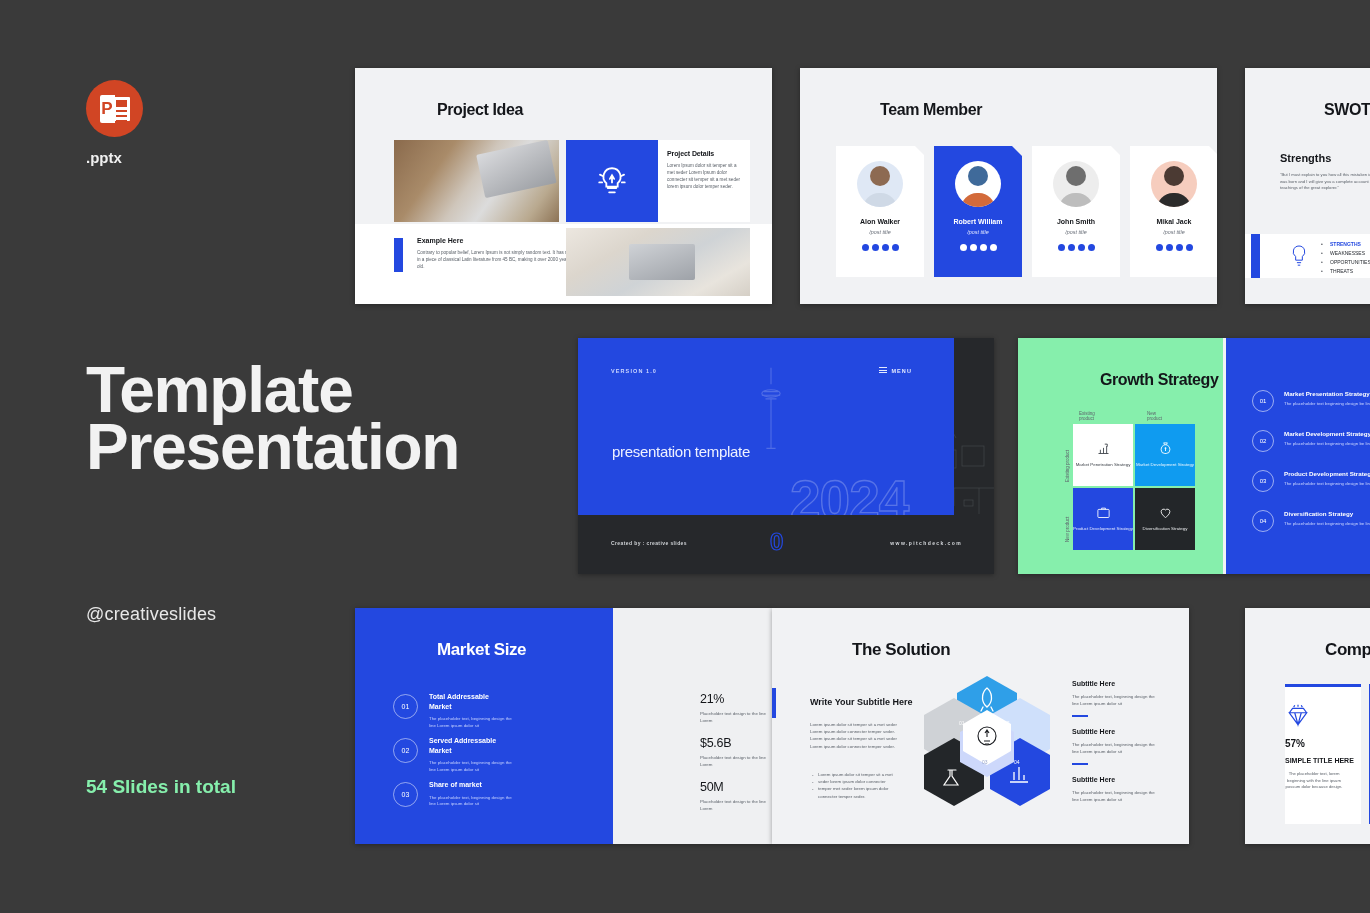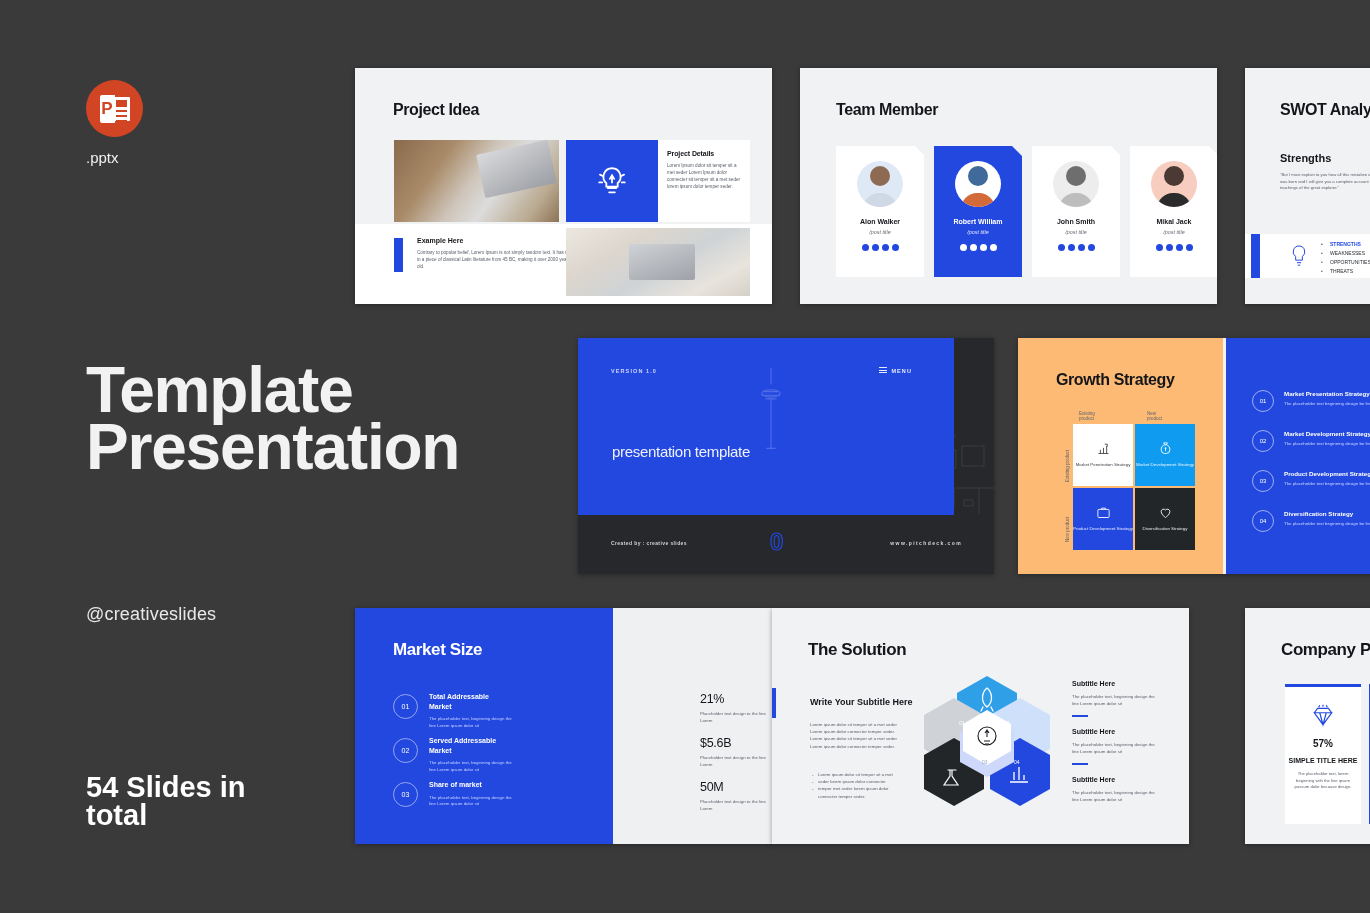--- a/index.html
+++ b/index.html
@@ -28,45 +28,45 @@
     font-family: "Liberation Sans", sans-serif;
   }
   .ppt-glyph .pdoc {
     position: absolute; left: 13px; top: 2px; width: 17px; height: 24px;
     background: #fff; border-radius: 1px;
   }
   .ppt-glyph .pdoc i {
     display: block; height: 2px; background: #d14524; margin: 3px 3px 0 3px;
   }
   .ppt-glyph .pdoc i:first-child { height: 7px; margin-top: 3px; }
-  .ext-label { color: #f0f0f0; font-size: 15px; margin-top: 12px; }
+  .ext-label { color: #f0f0f0; font-size: 15px; margin-top: 12px; font-weight: bold; }
 
   .hero-title {
     position: absolute; left: 86px; top: 362px;
     color: #f2f2f2; font-weight: 700; font-size: 64px;
     line-height: 57px; letter-spacing: -1.2px;
   }
   .handle {
     position: absolute; left: 86px; top: 604px;
     color: #e8e8e8; font-size: 18px; letter-spacing: .2px;
   }
   .slides-count {
     position: absolute; left: 86px; top: 773px;
-    color: #ffffff; font-size: 29px; font-weight: 600; line-height: 28px;
+    color: #86efac; font-size: 19px; font-weight: 600; line-height: 28px;
     width: 200px;
   }
 
   
   .slide {
     position: absolute; background: #f1f2f4;
     overflow: hidden;
     box-shadow: 0 1px 5px rgba(0,0,0,.35);
   }
   .slide-title {
-    font-weight: 700; color: #14161a; letter-spacing: -.4px;
+    font-weight: 700; color: #14161a; letter-spacing: -.4px; margin-left: 44px;
   }
 
   
   #slide-project { left: 355px; top: 68px; width: 417px; height: 236px; }
   #slide-project .slide-title { position: absolute; left: 38px; top: 33px; font-size: 16px; }
   .pi-photo1 {
     position: absolute; left: 39px; top: 72px; width: 165px; height: 82px;
     background: linear-gradient(125deg,#8a6a4c 0%,#a98b69 28%,#cfc6bb 48%,#dcdcdc 62%,#b9a98f 85%,#8d7355 100%);
   }
   .pi-photo1:after {
@@ -163,21 +163,21 @@
   }
   .hd-needle { position:absolute; left:182px; top:28px; width:22px; height:86px; opacity:.2; }
   .hd-dark { position:absolute; left:0; top:177px; width:416px; height:59px; background:#26282b; }
   .hd-credit { position:absolute; left:33px; top:25px; color:#cfd2d6; font-size:5px; font-weight:700; letter-spacing:.4px; }
   .hd-zero { position:absolute; left:192px; top:13px; color:transparent; -webkit-text-stroke:1.2px #2348e0; font-size:24px; font-weight:700; }
   .hd-url { position:absolute; right:32px; top:25px; color:#d6d9dd; font-size:5px; font-weight:700; letter-spacing:1.4px; }
   .hd-cityskyline { position:absolute; right:0; top:0; width:110px; height:236px; opacity:.5; }
 
   
   #slide-growth { left: 1018px; top: 338px; width: 437px; height: 236px; }
-  .gs-left { position:absolute; left:0; top:0; width:205px; height:236px; background:#fdba74; }
+  .gs-left { position:absolute; left:0; top:0; width:205px; height:236px; background:#86efac; }
   .gs-right { position:absolute; left:208px; top:0; width:229px; height:236px; background:#2348e0; }
   #slide-growth .slide-title { position:absolute; left:38px; top:33px; font-size:16px; }
   .gs-matrix { position:absolute; left:55px; top:86px; }
   .gs-colhead { position:absolute; font-size:4.5px; color:#5d636b; top:-13px; }
   .gs-rowhead { position:absolute; font-size:4.5px; color:#5d636b; transform:rotate(-90deg); transform-origin:left top; white-space:nowrap; }
   .gs-cell { position:absolute; width:60px; height:62px; display:flex; flex-direction:column; align-items:center; justify-content:center; }
   .gs-cell .lbl { font-size:4.4px; line-height:6.5px; text-align:center; margin-top:6px; }
   .c1 { left:0; top:0; background:#fff; }
   .c1 .lbl { color:#3c4148; }
   .c2 { left:62px; top:0; background:#0f9bf0; }
@@ -223,21 +223,21 @@
   .so-ul li:before { content:"-"; position:absolute; left:0; }
   .so-hex { position:absolute; left:150px; top:66px; width:130px; height:135px; }
   .so-right { position:absolute; left:300px; }
   .so-right h4 { font-size:7px; font-weight:700; color:#14161a; margin-bottom:6px; }
   .so-right p { font-size:4.4px; line-height:7px; color:#5a6068; width:88px; }
   .so-rule { width:16px; height:1.5px; background:#2348e0; margin-top:8px; }
 
   
   #slide-company { left: 1245px; top: 608px; width: 210px; height: 236px; }
   #slide-company .slide-title { position:absolute; left:36px; top:32px; font-size:17px; white-space:nowrap; }
-  .cp-card { position:absolute; left:40px; top:76px; width:76px; height:140px; background:#fff; border-top:3px solid #2348e0; display:flex; flex-direction:column; align-items:center; padding-top:16px; }
+  .cp-card { position:absolute; left:40px; top:76px; width:76px; height:140px; background:#fff; border-top:3px solid #2348e0; display:flex; flex-direction:column; align-items:flex-start; padding-top:16px; }
   .cp-pct { font-size:10px; font-weight:700; color:#14161a; margin-top:9px; }
   .cp-h { font-size:7px; font-weight:700; color:#14161a; text-align:center; line-height:9px; margin-top:7px; }
   .cp-p { font-size:4.2px; line-height:6.6px; color:#5a6068; text-align:center; margin-top:6px; width:58px; }
   .cp-card2 { position:absolute; left:124px; top:76px; width:76px; height:140px; background:#2348e0; }
 </style>
 </head>
 <body>
 
 <div class="stage">
 
@@ -389,20 +389,21 @@
       <div class="hd-version">VERSION 1.0</div>
       <div class="hd-menu">
         <span class="bars">
             <i></i>
             <i></i>
             <i></i>
           </span>
         <span>MENU</span>
       </div>
       <div class="hd-sub">presentation template</div>
+      <div class="hd-2024">2024</div>
     </div>
     <div class="hd-dark">
       <div class="hd-credit">Created by : creative slides</div>
       <div class="hd-zero">0</div>
       <div class="hd-url">www.pitchdeck.com</div>
     </div>
   </div>
 
   <div class="slide" id="slide-growth">
     <div class="gs-left">

